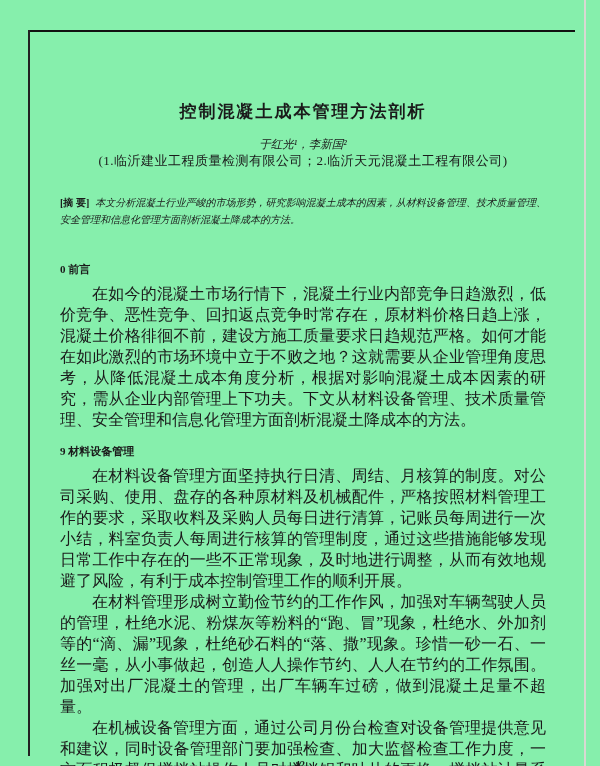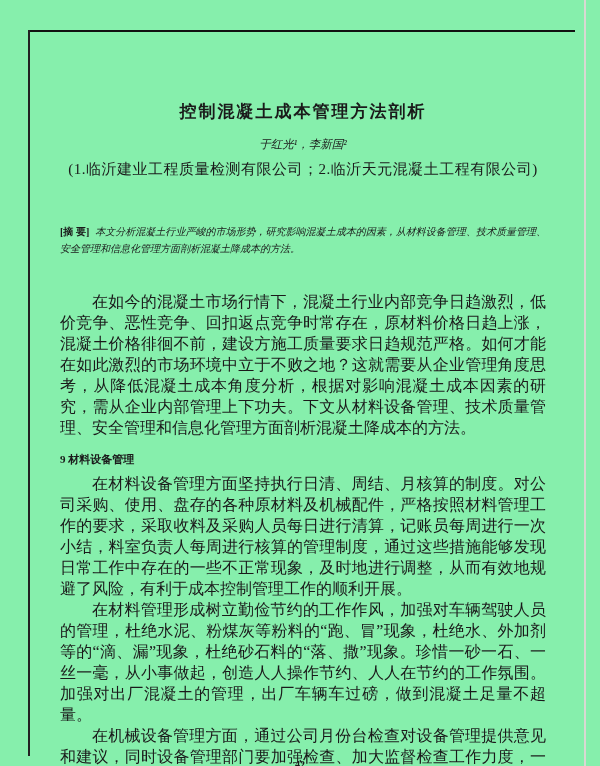--- a/index.html
+++ b/index.html
@@ -46,26 +46,26 @@
     text-align: center;
     font-size: 17px;
     font-weight: bold;
     letter-spacing: 2px;
     margin: 0 0 14px 0;
   }
   .authors {
     text-align: center;
     font-size: 11.5px;
     font-style: italic;
-    margin: 0 0 8px 0;
+    margin: 0 0 0 0;
   }
   .affiliations {
     text-align: center;
-    font-size: 15px;
-    margin: 0 0 44px 0;
+    font-size: 13px;
+    margin: 0 0 24px 0;
     letter-spacing: 0.5px;
   }
   .abstract, .keywords {
     font-size: 10px;
     line-height: 17px;
     text-align: justify;
     margin: 0 0 10px 0;
     font-style: italic;
   }
   .abstract .label, .keywords .label {
@@ -113,20 +113,21 @@
 
     <div class="authors">于红光¹，李新国²</div>
 
     <div class="affiliations">(1.临沂建业工程质量检测有限公司；2.临沂天元混凝土工程有限公司)</div>
 
     <p class="abstract"><span class="label">[摘  要]</span><span>本文分析混凝土行业严峻的市场形势，研究影响混凝土成本的因素，从材料设备管理、技术质量管理、安全管理和信息化管理方面剖析混凝土降成本的方法。</span></p>
 
 
     <div class="body-text">
 
+      <h2 class="section-heading">0  前言</h2>
       <p class="para">在如今的混凝土市场行情下，混凝土行业内部竞争日趋激烈，低价竞争、恶性竞争、回扣返点竞争时常存在，原材料价格日趋上涨，混凝土价格徘徊不前，建设方施工质量要求日趋规范严格。如何才能在如此激烈的市场环境中立于不败之地？这就需要从企业管理角度思考，从降低混凝土成本角度分析，根据对影响混凝土成本因素的研究，需从企业内部管理上下功夫。下文从材料设备管理、技术质量管理、安全管理和信息化管理方面剖析混凝土降成本的方法。</p>
 
       <h2 class="section-heading">9  材料设备管理</h2>
       <p class="para">在材料设备管理方面坚持执行日清、周结、月核算的制度。对公司采购、使用、盘存的各种原材料及机械配件，严格按照材料管理工作的要求，采取收料及采购人员每日进行清算，记账员每周进行一次小结，料室负责人每周进行核算的管理制度，通过这些措施能够发现日常工作中存在的一些不正常现象，及时地进行调整，从而有效地规避了风险，有利于成本控制管理工作的顺利开展。</p>
       <p class="para">在材料管理形成树立勤俭节约的工作作风，加强对车辆驾驶人员的管理，杜绝水泥、粉煤灰等粉料的“跑、冒”现象，杜绝水、外加剂等的“滴、漏”现象，杜绝砂石料的“落、撒”现象。珍惜一砂一石、一丝一毫，从小事做起，创造人人操作节约、人人在节约的工作氛围。加强对出厂混凝土的管理，出厂车辆车过磅，做到混凝土足量不超量。</p>
       <p class="para">在机械设备管理方面，通过公司月份台检查对设备管理提供意见和建议，同时设备管理部门要加强检查、加大监督检查工作力度，一方面积极督促搅拌站操作人员对搅拌锅和叶片的更换、搅拌站计量系统的校正，加强对电机、轴端及各类罐装机等机械设备的管理工作；另一方面严格要求装载机司机认真做好维护保养和故障隐患排查工作，确保各类设备的正常运转，保证混凝土的连续供应。机械设备的维护保养工作对质量、成本的影响起到不可忽视的作用。在确保完成生产任务的前提下，对生产线进行巡检维修。在维修过程中，按照由急到缓、由小到大、由简到难的顺序进行维修保养，使</p>
 
     </div>
   </div>
 

